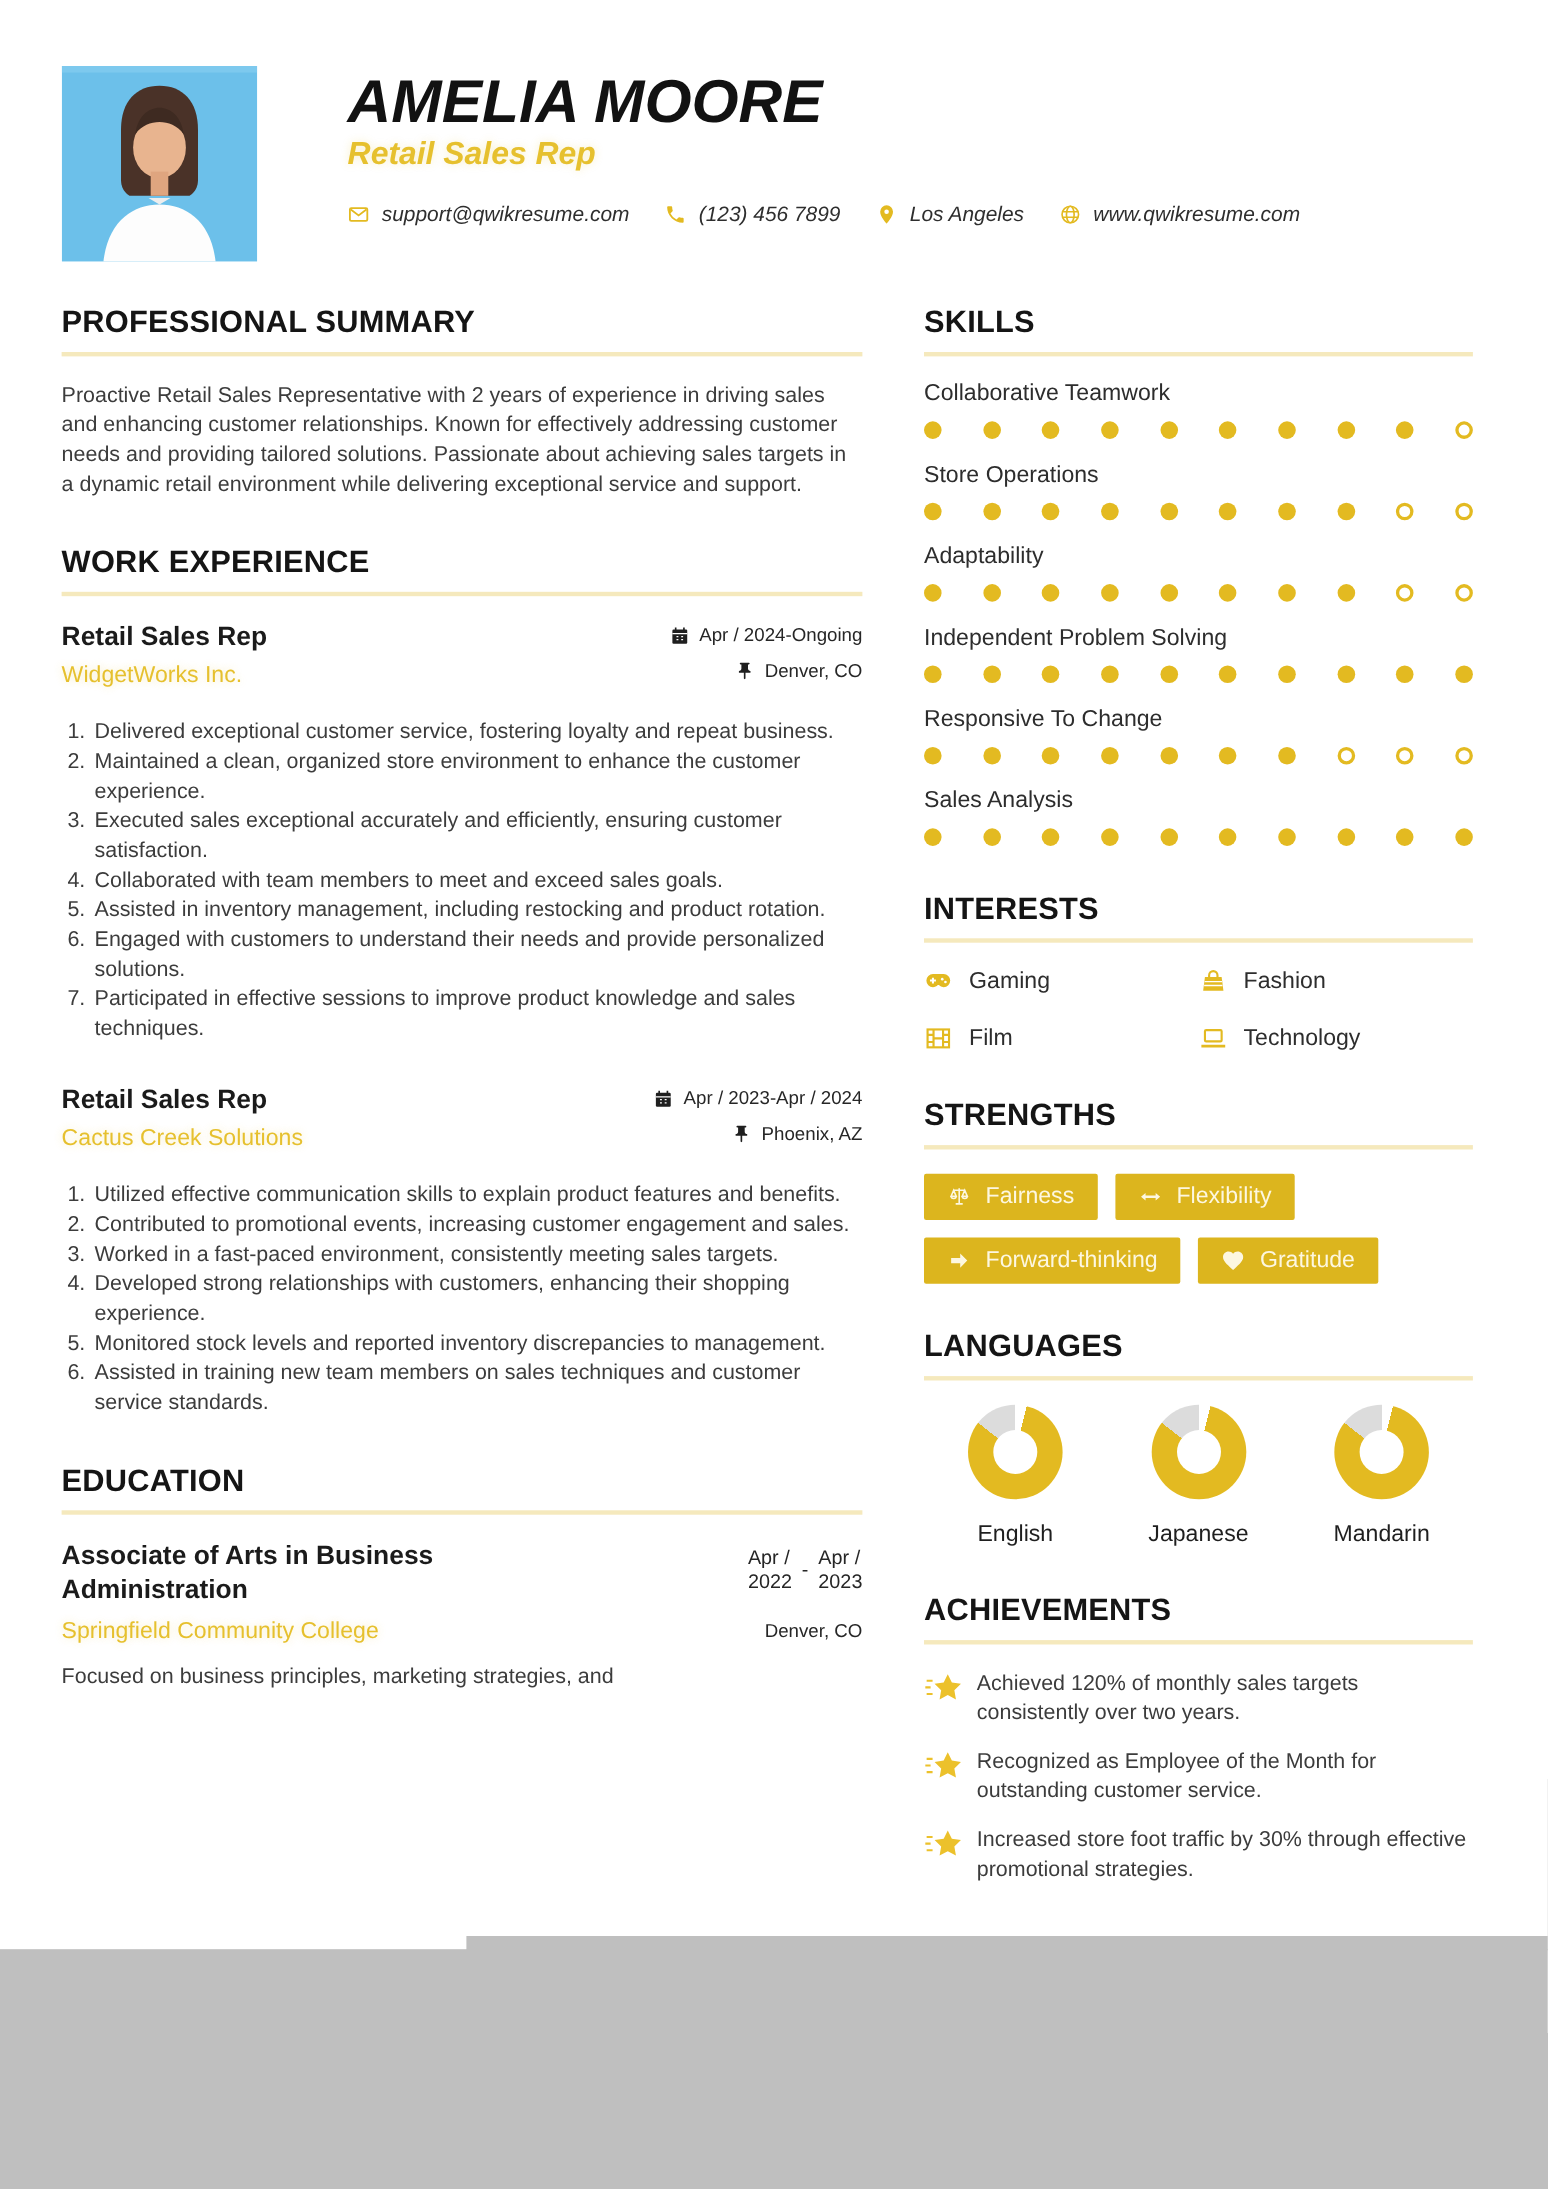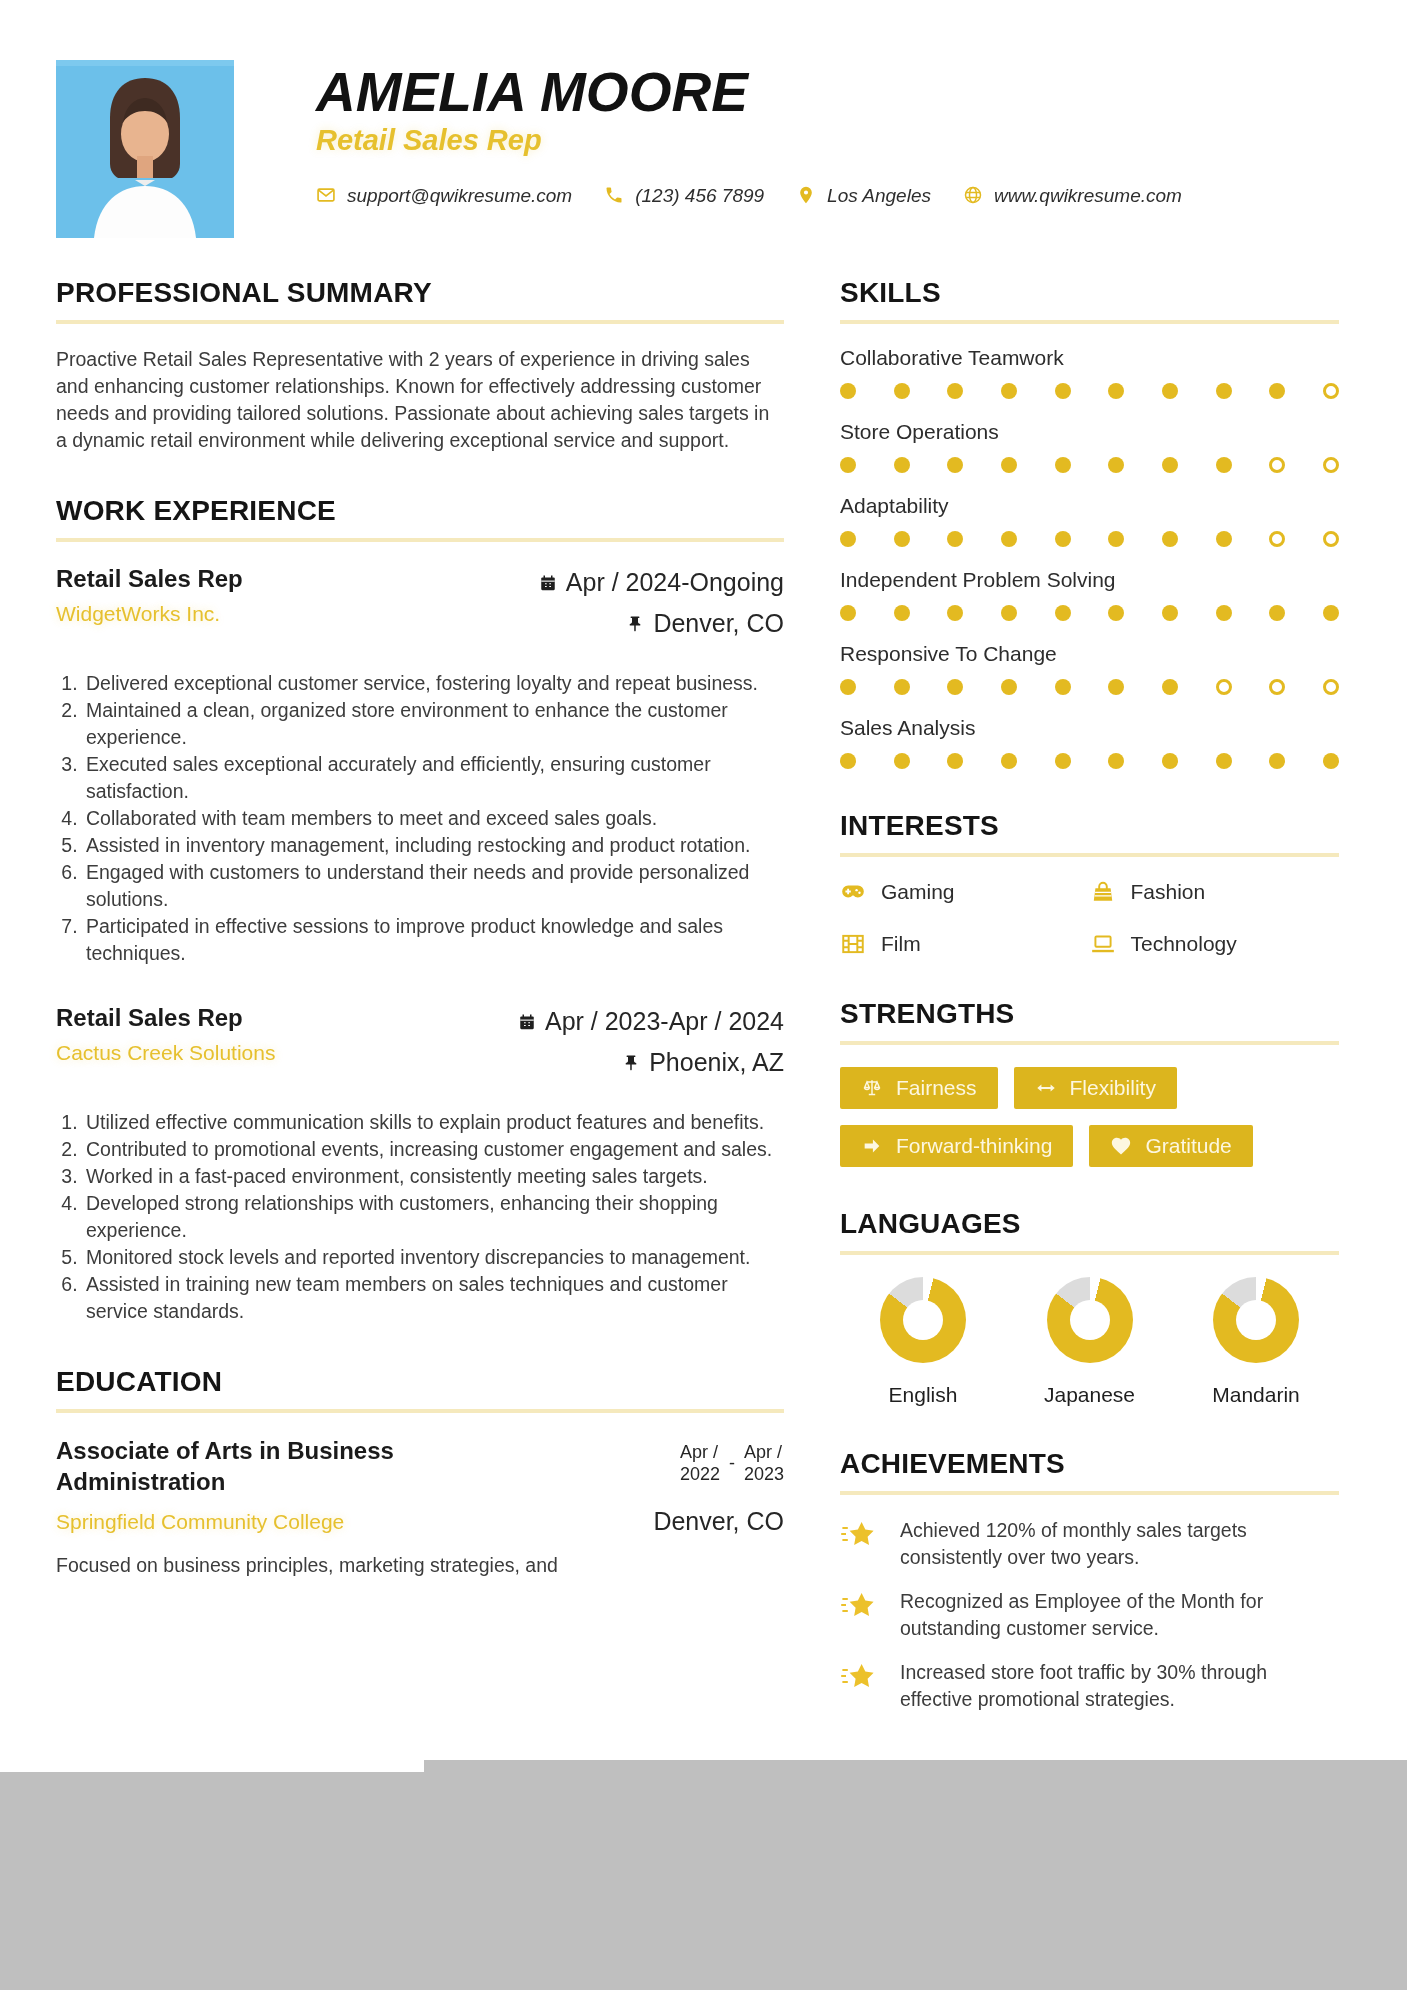--- a/index.html
+++ b/index.html
@@ -64,21 +64,21 @@
   
   .job{margin-bottom:36px;}
   .job-head{display:flex;justify-content:space-between;align-items:flex-start;}
   .job-title{font-size:24px;font-weight:700;color:#1b1b1b;line-height:30px;}
   .job-company{
     font-size:21px;color:var(--accent-text);margin-top:8px;
     text-shadow:0 0 8px rgba(233,196,49,.3);
   }
   .job-meta{text-align:right;flex:none;padding-top:4px;}
   .meta-row{display:flex;justify-content:flex-end;align-items:center;gap:9px;
-    font-size:25px;color:#262626;margin-bottom:12px;}
+    font-size:17px;color:#262626;margin-bottom:12px;}
   .meta-row .ic{width:18px;height:18px;color:#1f1f1f;flex:none;display:flex;}
   .meta-row .ic svg{width:100%;height:100%;}
   ol.bullets{margin:20px 0 0;padding-left:27px;}
   ol.bullets li{font-size:19.5px;line-height:27px;color:var(--text);padding-left:3px;}
 
   
   .edu-head{display:flex;justify-content:space-between;align-items:flex-start;}
   .edu-degree{font-size:24px;font-weight:700;color:#1b1b1b;line-height:31px;width:440px;}
   .edu-date{display:flex;align-items:center;gap:9px;padding-top:6px;}
   .edu-date .ic{width:18px;height:18px;color:#1f1f1f;display:flex;}
@@ -109,21 +109,21 @@
   .str-btn .ic svg{width:100%;height:100%;}
 
   
   .lang-row{display:flex;justify-content:space-between;margin-top:10px;padding:0 8px;}
   .lang{width:150px;text-align:center;}
   .donut{width:86px;height:86px;border-radius:50%;margin:0 auto;position:relative;}
   .donut::after{content:"";position:absolute;inset:23px;background:#fff;border-radius:50%;}
   .lang-label{margin-top:20px;font-size:21px;color:#1f1f1f;}
 
   
-  .ach{display:flex;gap:24px;margin-bottom:17px;justify-content:center;}
+  .ach{display:flex;gap:12px;margin-bottom:17px;justify-content:center;}
   .ach .ic{width:36px;height:30px;color:#ecc12b;flex:none;display:flex;margin-top:2px;}
   .ach .ic svg{width:100%;height:100%;}
   .ach-text{font-size:19.5px;line-height:27px;color:var(--text);}
 </style>
 </head>
 <body>
 
 <div class="page">
 
   <header>

